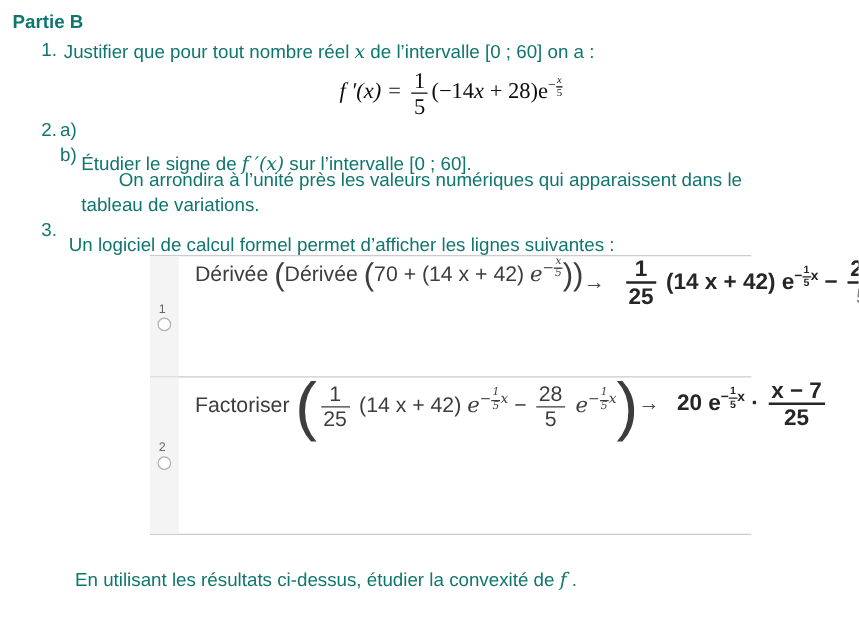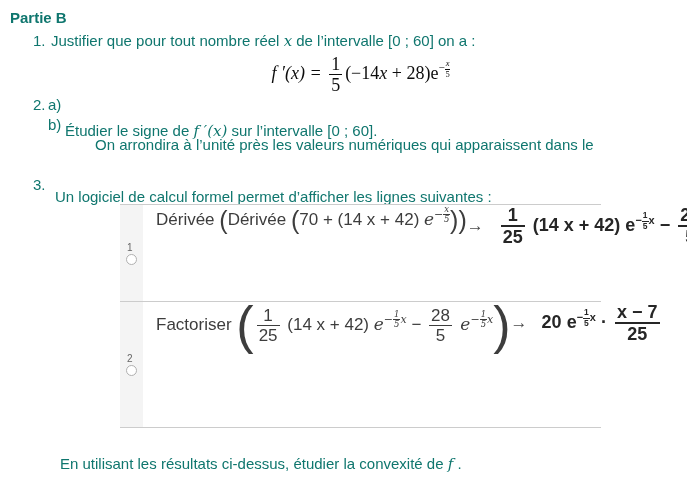--- a/index.html
+++ b/index.html
@@ -54,20 +54,21 @@
     <span class="eq-lhs">f ′(x) = </span><span class="fr"><span class="n">1</span><span class="d">5</span></span><span>(−14</span><span class="eq-lhs">x</span><span> + 28)</span><span>e</span><span class="exp"><span>−</span><span class="sfr"><span class="n eq-lhs">x</span><span class="d">5</span></span></span>
   </div>
 
   <div class="abs doc" style="left:33px;top:96px;">2.</div>
   <div class="abs doc" style="left:48px;top:96px;">a)</div>
   <div class="abs doc" style="left:65px;top:96px;margin-top:26px;">
     <span>Étudier le signe de </span><span class="mi">f ′(x)</span><span> sur l’intervalle [0 ; 60].</span>
   </div>
   <div class="abs doc" style="left:48px;top:116px;">b)</div>
   <div class="abs doc" style="left:65px;top:136px;margin-left:30px;">On arrondira à l’unité près les valeurs numériques qui apparaissent dans le</div>
+  <div class="abs doc" style="left:65px;top:156px;">tableau de variations.</div>
 
   <div class="abs doc" style="left:33px;top:176px;">3.</div>
   <div class="abs doc" style="left:55px;top:188px;">Un logiciel de calcul formel permet d’afficher les lignes suivantes :</div>
 
   <div class="cas">
 
     <div class="cas-row" style="height:96px;">
       <div class="cas-margin">
         <span class="cas-num">1</span>
         <span class="cas-radio"></span>

